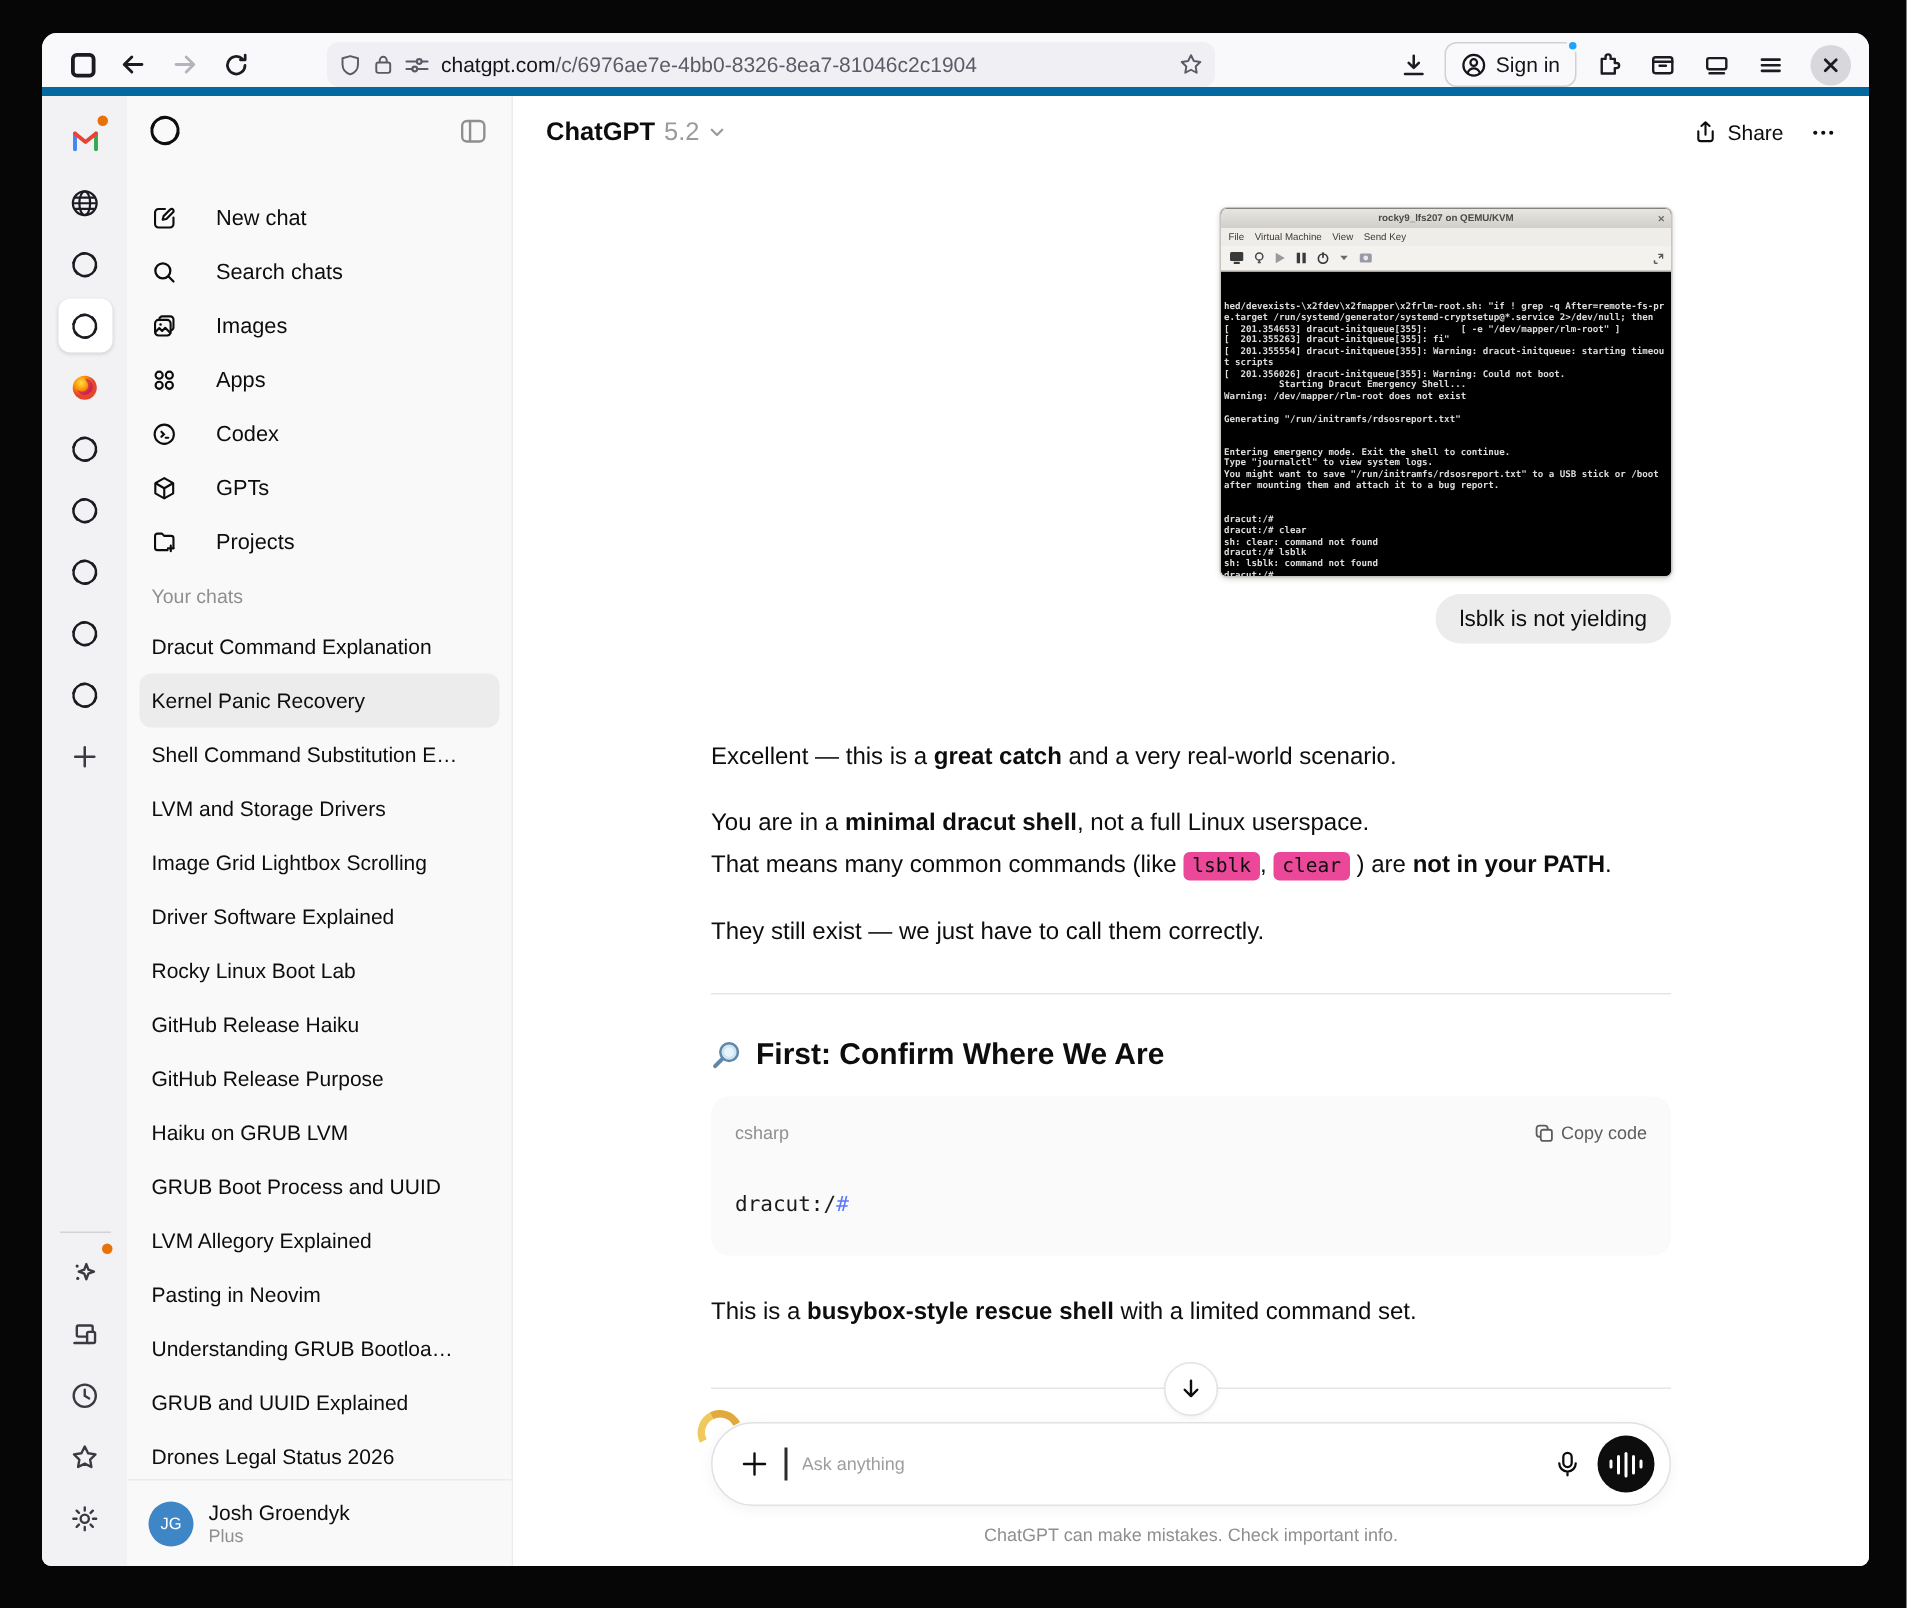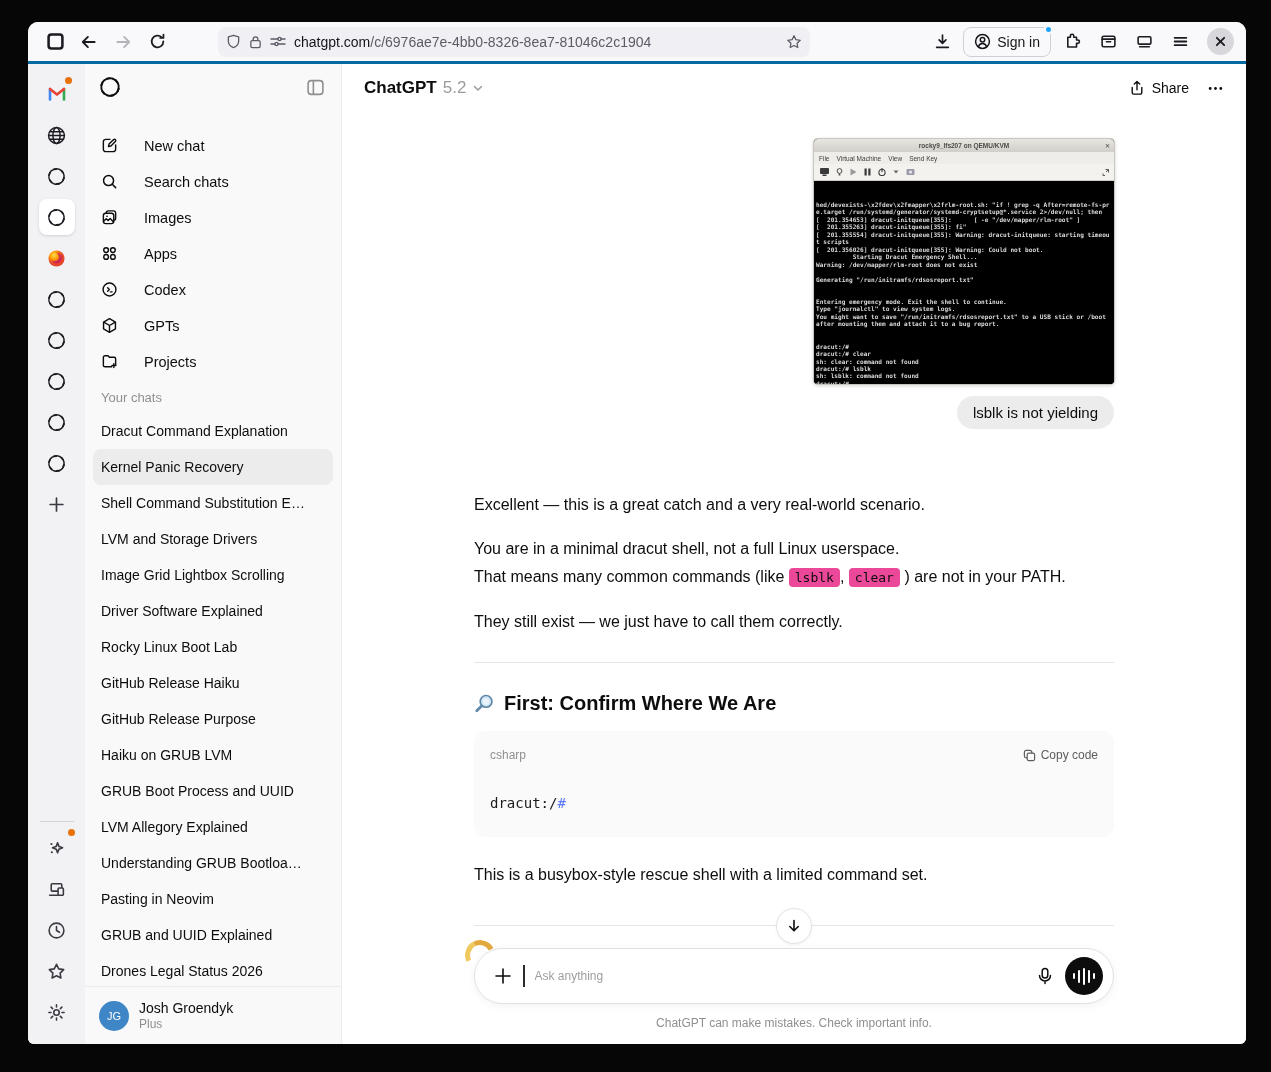--- a/index.html
+++ b/index.html
@@ -5,22 +5,22 @@
   * { margin:0; padding:0; box-sizing:border-box; }
   html,body { width:1271px; height:1072px; }
   body { background:#060606; font-family:"Liberation Sans", sans-serif; position:relative; overflow:hidden; }
   svg { display:block; }
 
   .window { position:absolute; left:28px; top:22px; width:1218px; height:1022px;
             background:#fff; border-radius:10px 10px 6px 6px; overflow:hidden;
             display:flex; flex-direction:column; }
 
   
-  .toolbar { height:42px; background:#f9f9fb; display:flex; align-items:center;
-             padding:0 12px; gap:4px; flex:0 0 auto; border-bottom:3px solid #0369a1; }
+  .toolbar { height:42px; background:#f9f9fb; display:flex; align-items:flex-end;
+             padding:0 12px; gap:4px; flex:0 0 auto; border-bottom:6px solid #0369a1; }
   .tbtn { width:30px; height:30px; border-radius:6px; display:flex; align-items:center; justify-content:center; color:#1c1b22; }
   .tbtn.disabled { color:#b4b4bc; }
   .urlbar { margin-left:42px; width:592px; height:30px; background:#f0f0f4; border-radius:8px;
             display:flex; align-items:center; padding:0 8px; gap:8px; }
   .urlbar .url { flex:1; font-size:14px; color:#5b5b66; white-space:nowrap; overflow:hidden; }
   .urlbar .url b { color:#15141a; font-weight:400; }
   .tb-right { margin-left:auto; display:flex; align-items:center; gap:6px; }
   .signin { position:relative; height:30px; border:1px solid #cfcfd8; border-radius:8px;
             display:flex; align-items:center; gap:6px; padding:0 10px; font-size:14px; color:#15141a; }
   .signin .dot { position:absolute; top:-3px; right:-3px; width:9px; height:9px; border-radius:50%;
@@ -88,21 +88,21 @@
   .vm-term { flex:1; background:#000; padding:20px 2px 0; overflow:hidden; }
   .tline { font-family:"DejaVu Sans Mono", monospace; font-size:6.1px; line-height:7.45px;
            font-weight:700; color:#dcdcdc; white-space:pre; }
 
   .bubble-row { display:flex; justify-content:flex-end; margin-top:12px; }
   .bubble { background:#ececec; border-radius:18px; padding:8px 16px; font-size:15px; color:#0d0d0d; }
 
   .md { color:#0d0d0d; font-size:16px; line-height:28px; }
   .md p { margin:16px 0; }
   .p-first { margin-top:62px !important; }
-  .md b { font-weight:400; }
+  .md b { font-weight:700; }
   .md code { font-family:"DejaVu Sans Mono", monospace; font-size:13px; background:#ec4899;
              border-radius:4px; padding:2px 6px; color:#0d0d0d; }
   .md hr { border:none; border-top:1px solid #e5e5e5; margin:26px 0; }
   .h2 { display:flex; align-items:center; gap:9px; font-size:20px; font-weight:700; color:#0d0d0d; margin:26px 0 14px; }
 
   .codeblock { background:#fafafa; border-radius:12px; margin:14px 0 0; overflow:hidden; }
   .cb-head { display:flex; align-items:center; justify-content:space-between; padding:10px 16px 2px; }
   .cb-lang { font-size:12px; color:#8f8f8f; }
   .cb-copy { display:flex; align-items:center; gap:5px; font-size:12px; color:#5d5d5d; }
   .cb-body { padding:18px 16px 20px; font-family:"DejaVu Sans Mono", monospace; font-size:14px; color:#1a1a1a; }
@@ -460,22 +460,22 @@
           <div class="chat-item">Shell Command Substitution E…</div>
           <div class="chat-item">LVM and Storage Drivers</div>
           <div class="chat-item">Image Grid Lightbox Scrolling</div>
           <div class="chat-item">Driver Software Explained</div>
           <div class="chat-item">Rocky Linux Boot Lab</div>
           <div class="chat-item">GitHub Release Haiku</div>
           <div class="chat-item">GitHub Release Purpose</div>
           <div class="chat-item">Haiku on GRUB LVM</div>
           <div class="chat-item">GRUB Boot Process and UUID</div>
           <div class="chat-item">LVM Allegory Explained</div>
+          <div class="chat-item">Pasting in Neovim</div>
           <div class="chat-item">Understanding GRUB Bootloa…</div>
-          <div class="chat-item">Pasting in Neovim</div>
           <div class="chat-item">GRUB and UUID Explained</div>
           <div class="chat-item">Drones Legal Status 2026</div>
         </div>
 
       <div class="sb-foot">
         <div class="avatar">JG</div>
         <div>
           <div class="acct-name">Josh Groendyk</div>
           <div class="acct-plan">Plus</div>
         </div>

